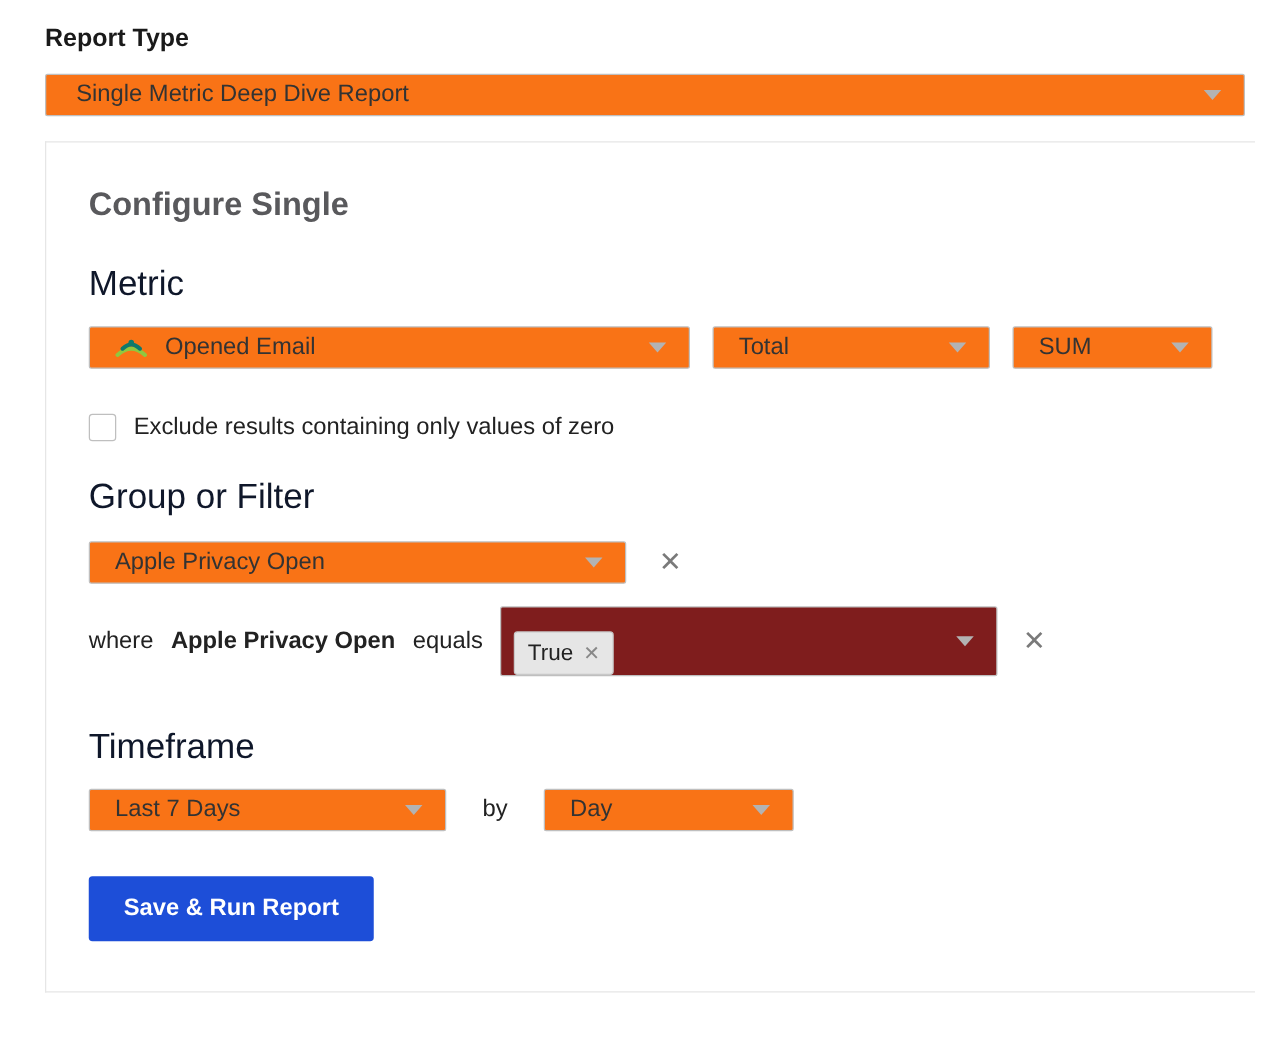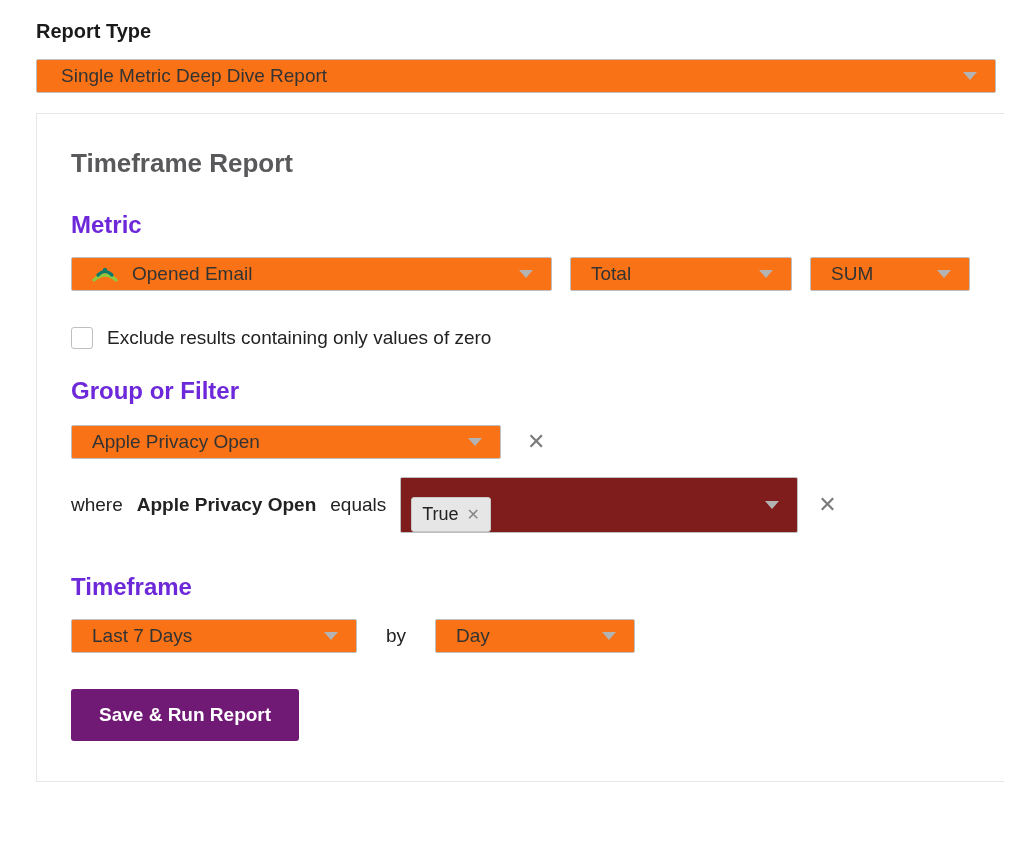--- a/index.html
+++ b/index.html
@@ -56,23 +56,23 @@
       padding: 34px 34px 40px 34px;
       width: 968px;
     }
     .panel-title {
       font-size: 26px;
       font-weight: 600;
       color: #59595c;
       margin-bottom: 32px;
     }
     .subsection-label {
-      font-size: 24px;
-      font-weight: 700;
-      color: #6d28d9;
+      font-size: 28px;
+      font-weight: 400;
+      color: #0f172a;
       margin-bottom: 18px;
     }
 
     
     .metric-row { display: flex; gap: 18px; margin-bottom: 36px; }
     .metric-select { flex: 1 1 auto; }
     .metric-select .icon-slot { display: inline-flex; margin-right: 14px; }
     .agg1 { width: 222px; flex: 0 0 auto; }
     .agg2 { width: 160px; flex: 0 0 auto; }
 
@@ -134,21 +134,21 @@
     
     .tf-row { display: flex; align-items: center; gap: 29px; margin-bottom: 36px; font-size: 19px; color: #222; }
     .tf-period { width: 286px; }
     .tf-grain  { width: 200px; }
 
     
     .primary-btn {
       display: inline-flex;
       align-items: center;
       justify-content: center;
-      background: #701a75;
+      background: #1d4ed8;
       color: #fff;
       font-size: 19px;
       font-weight: 700;
       border: none;
       height: 52px;
       padding: 0 28px;
       border-radius: 3px;
       cursor: pointer;
     }
   </style>
@@ -156,21 +156,21 @@
 <body>
 
 <div class="section-label">Report Type</div>
 
 <div id="report-type-select" class="select">
   <span>Single Metric Deep Dive Report</span>
   <span class="caret"></span>
 </div>
 
 <div class="panel">
-  <div class="panel-title">Timeframe Report</div>
+  <div class="panel-title">Configure Single</div>
 
   
   <div class="subsection-label">Metric</div>
 
   <div class="metric-row">
     <div class="select metric-select">
       <span class="icon-slot">
         <svg width="26" height="20" viewBox="0 0 26 20">
           <path d="M2 16 Q13 6 24 16" stroke="#8fc73f" stroke-width="3.2" fill="none" stroke-linecap="round"></path>
           <path d="M6 11 Q13 4 20 11" stroke="#0e7a6b" stroke-width="3.2" fill="none" stroke-linecap="round"></path>

